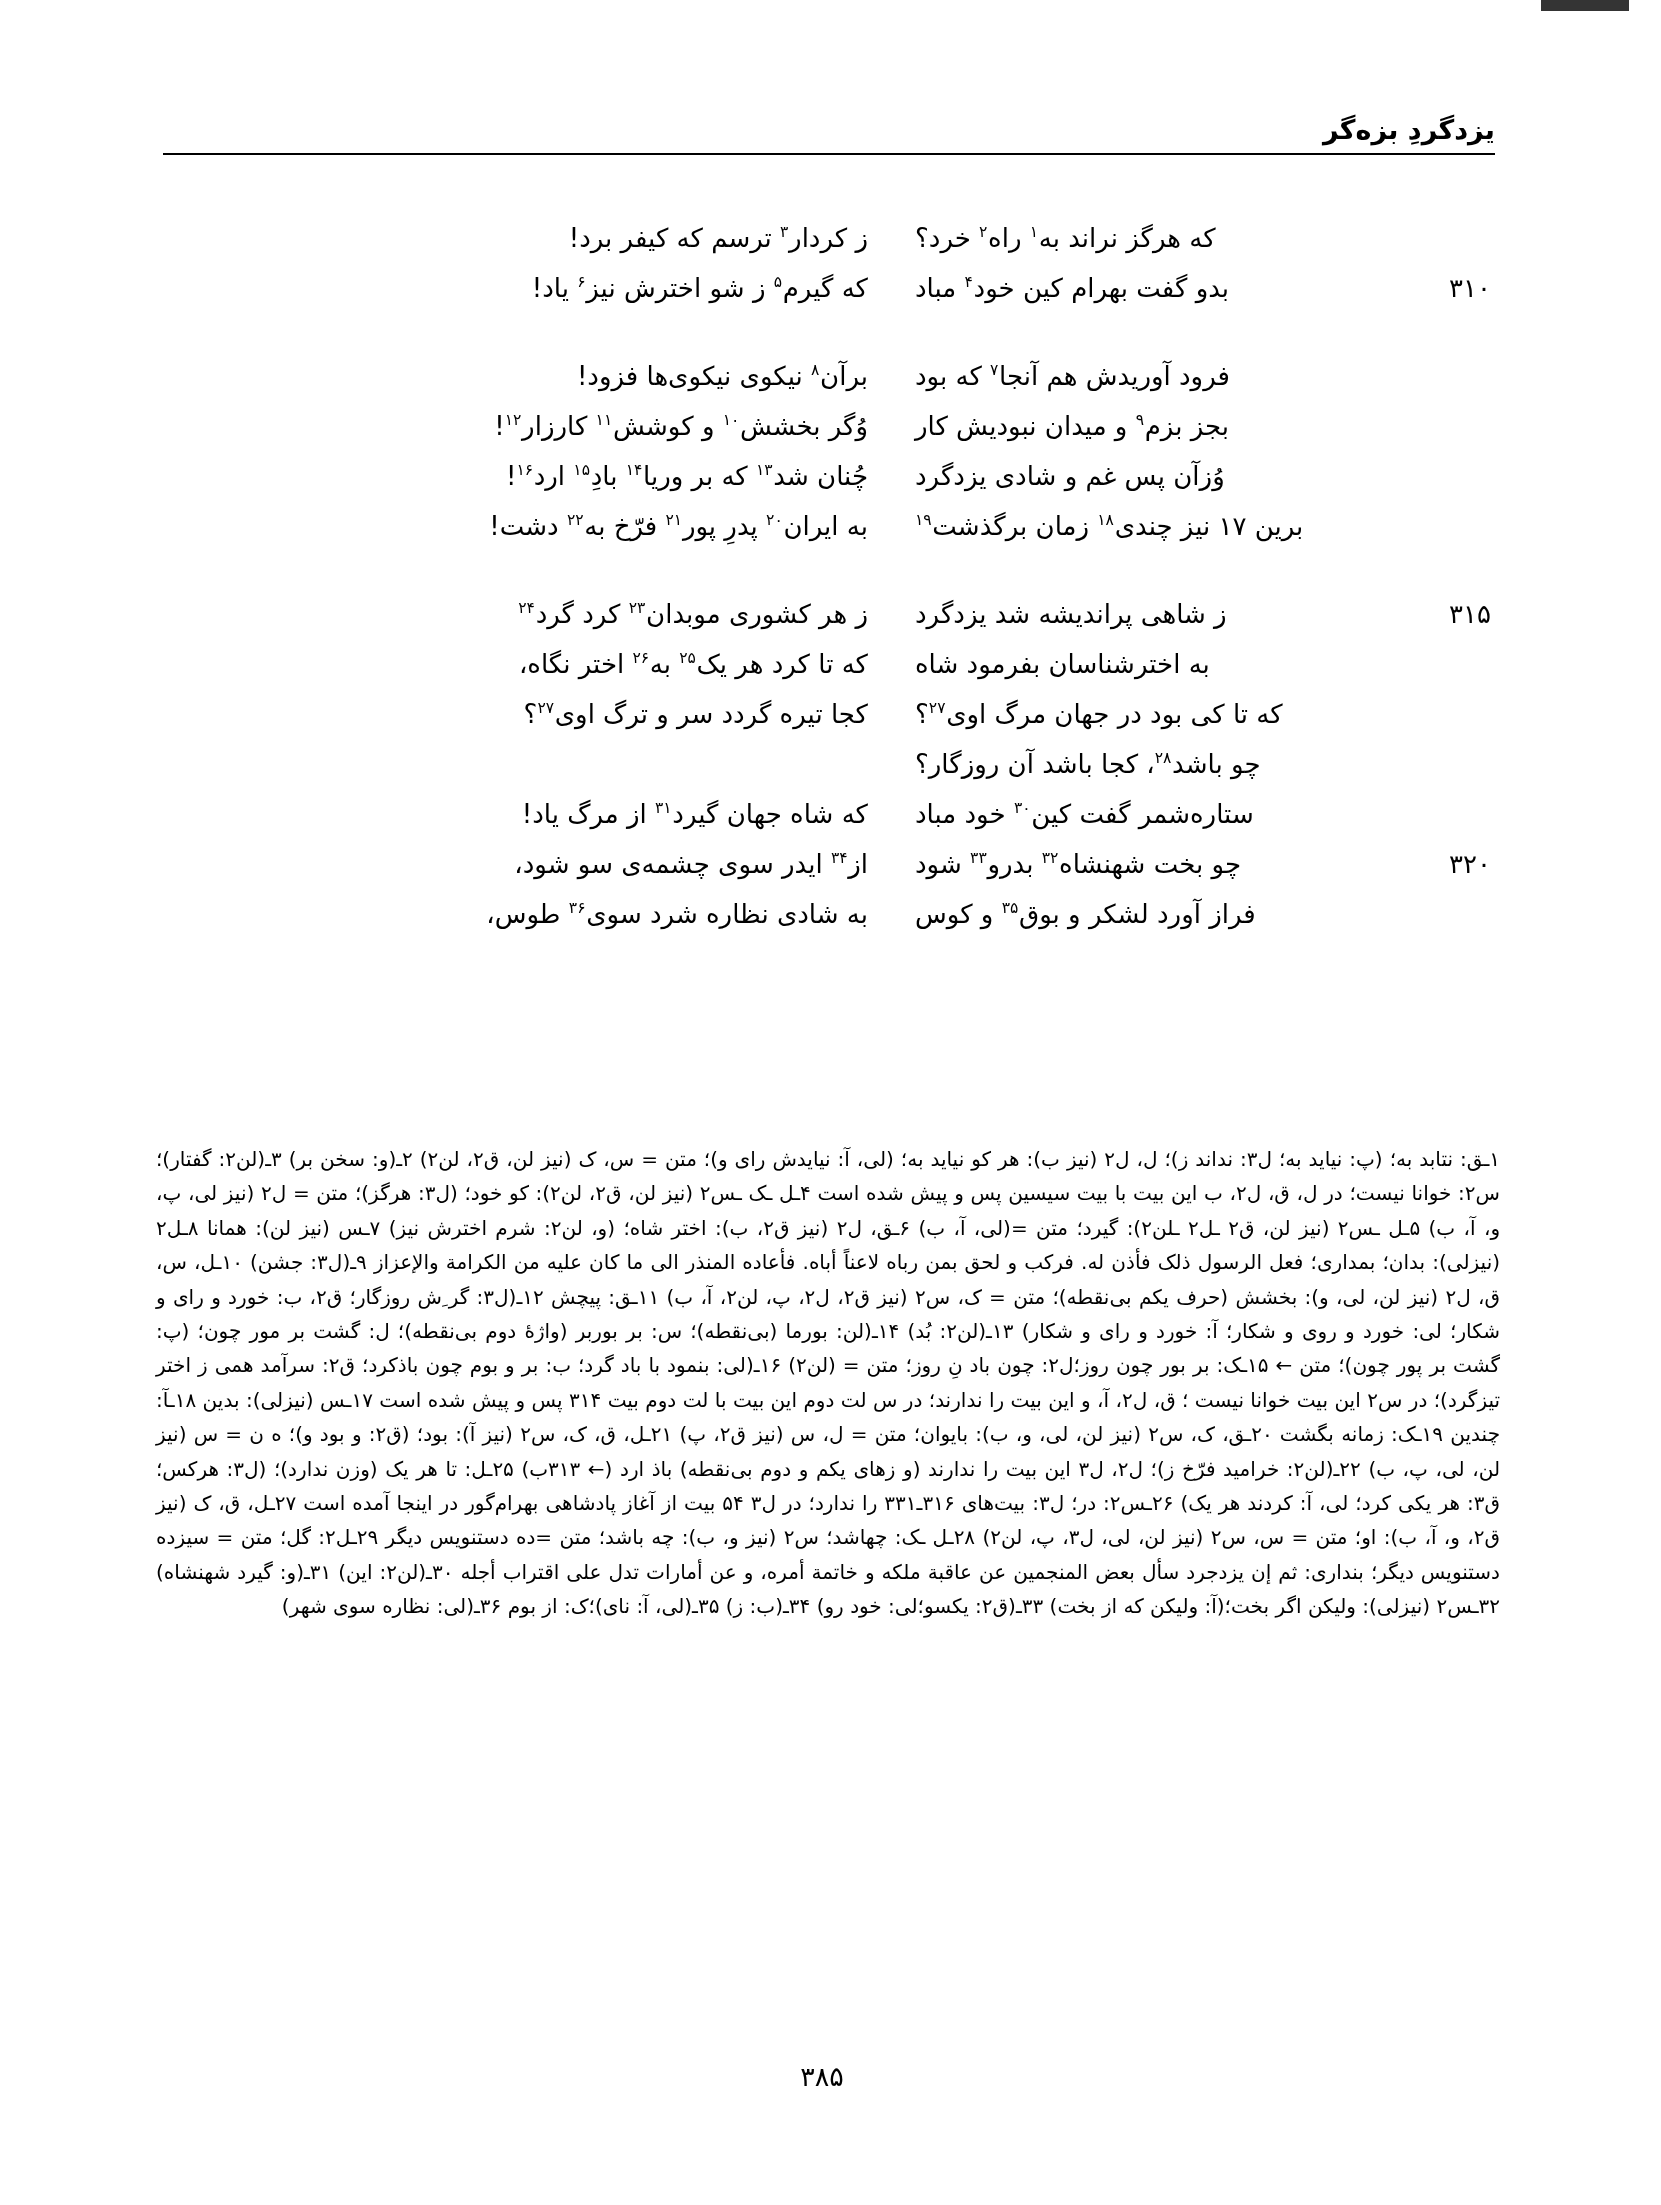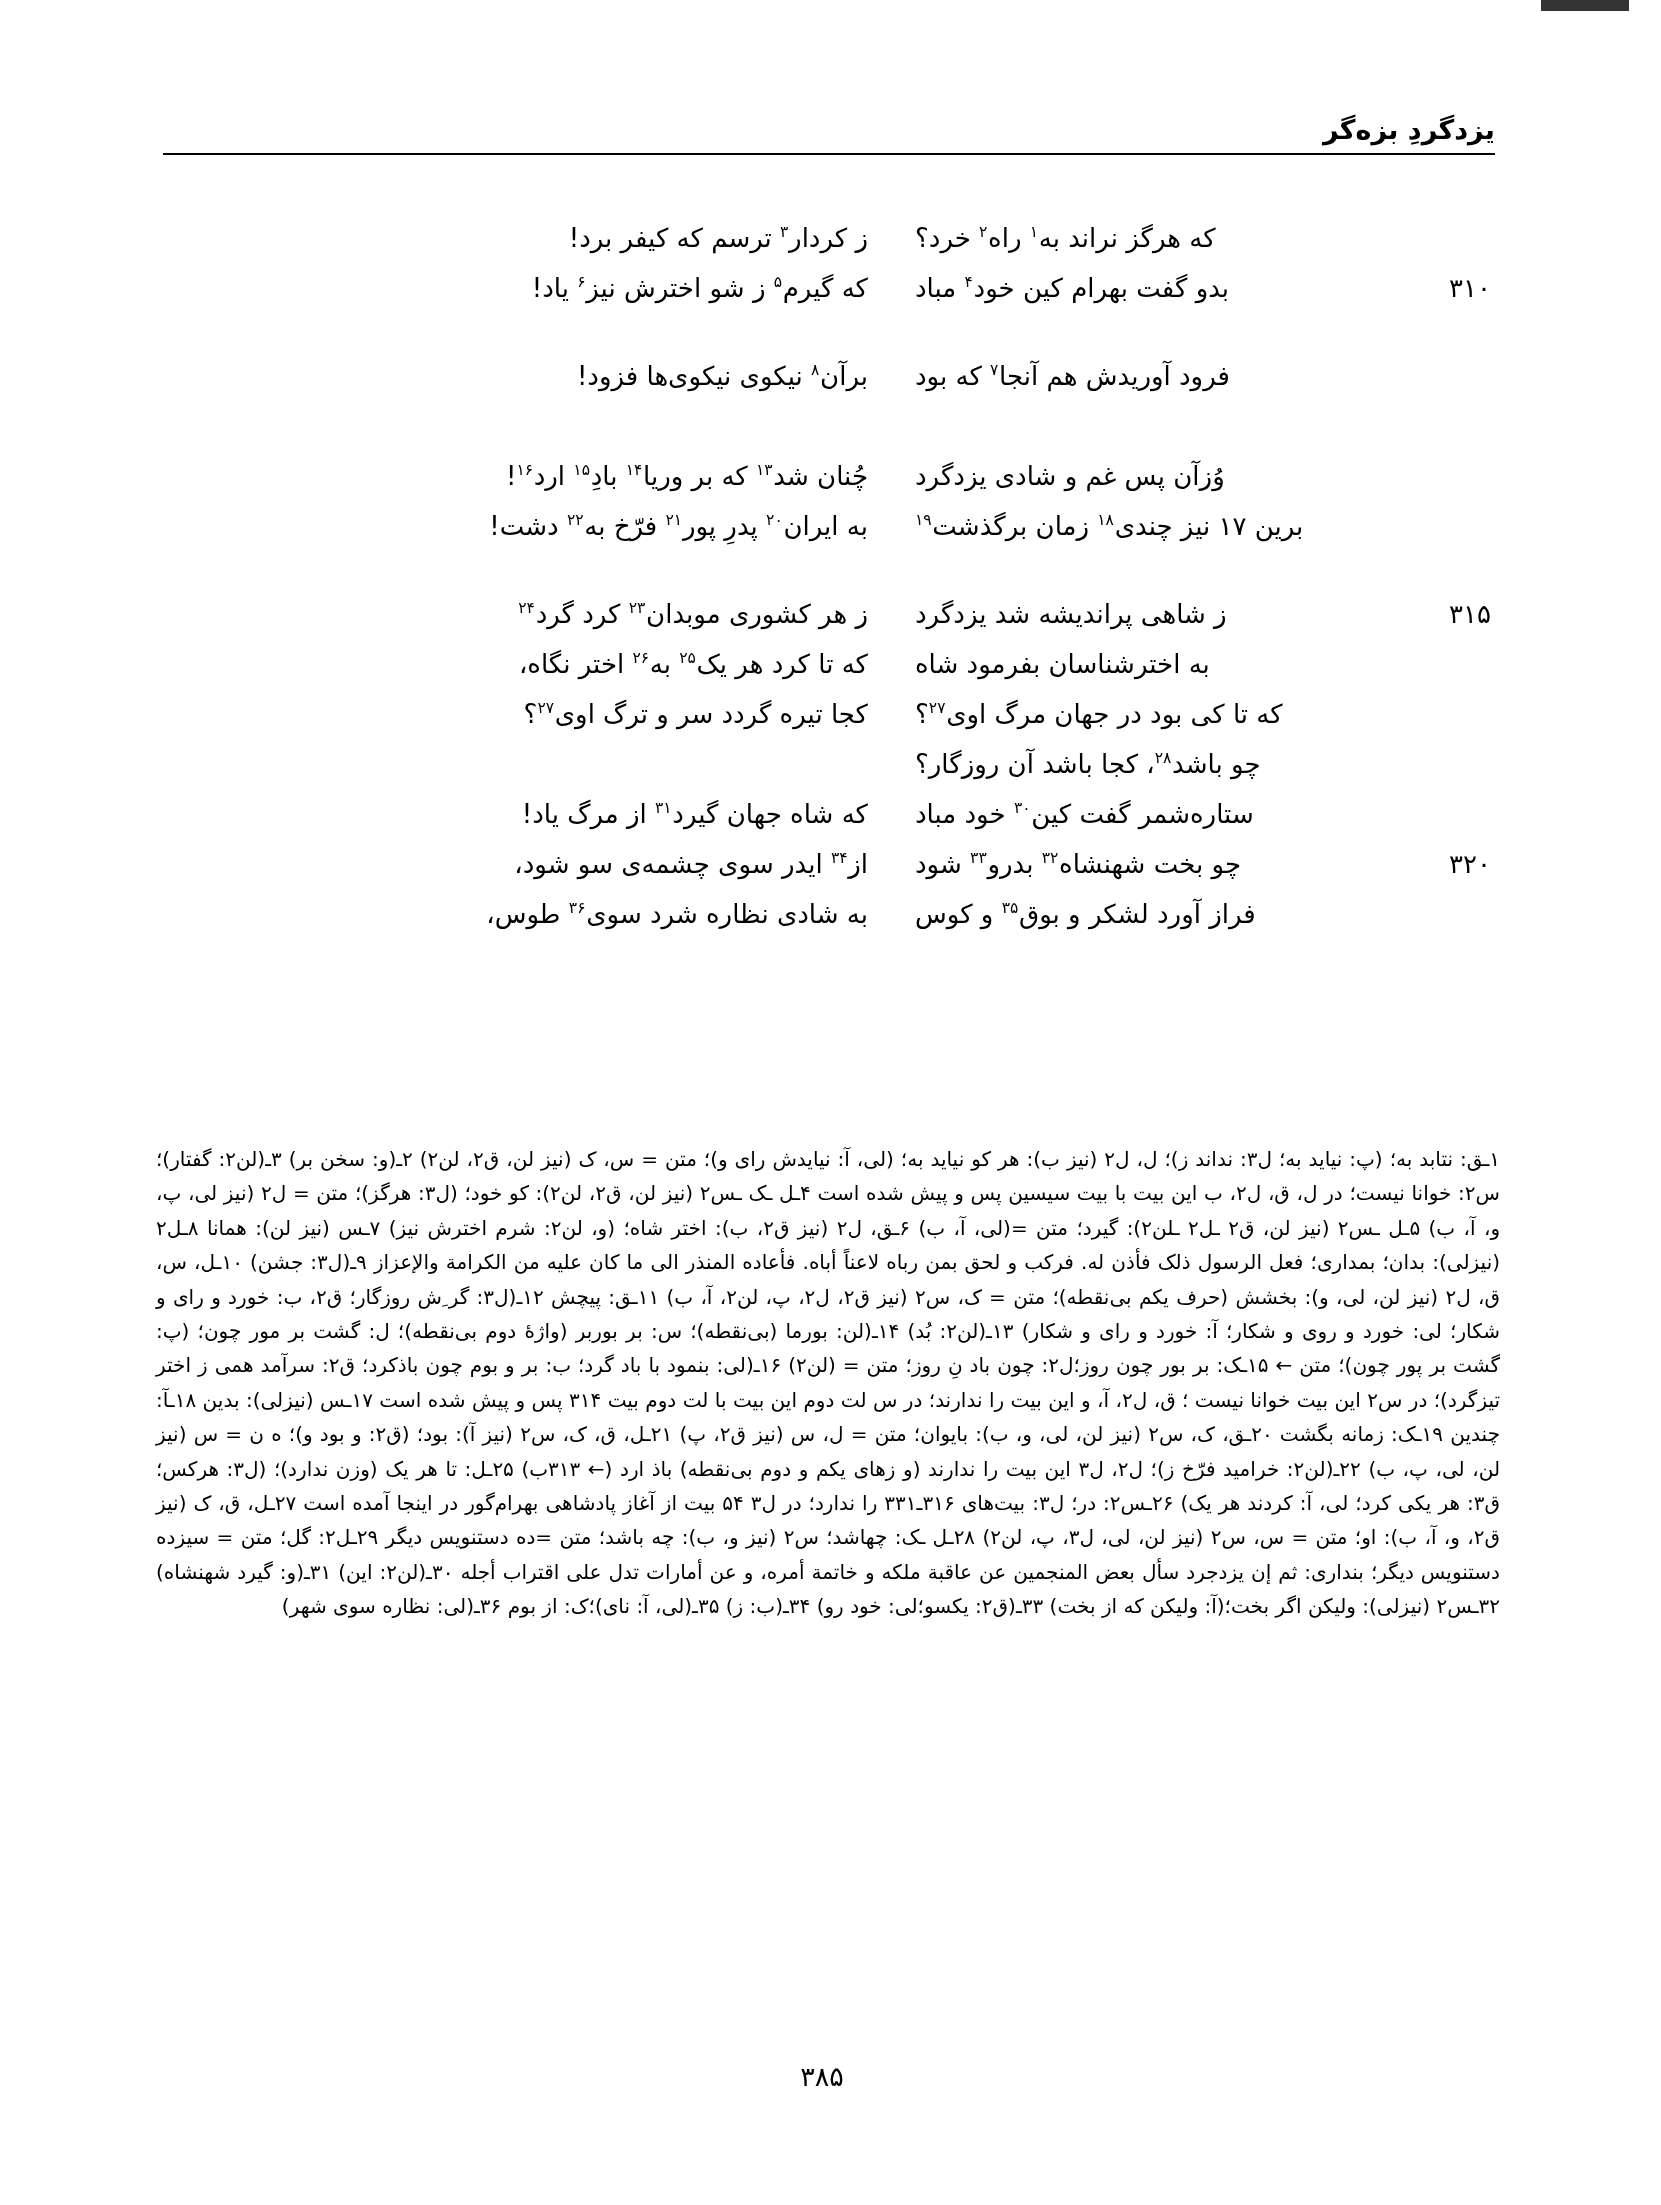--- a/index.html
+++ b/index.html
@@ -150,20 +150,22 @@
         </div>
       </div>
       <div class="stanza">
         <div class="couplet">
           <div class="num"></div>
           <div class="hemi hemi-a">فرود آوریدش هم آنجا<sup class="vn">۷</sup> که بود</div>
           <div class="hemi hemi-b">برآن<sup class="vn">۸</sup> نیکوی نیکوی‌ها فزود!</div>
         </div>
         <div class="couplet">
           <div class="num"></div>
+          <div class="hemi hemi-a">بجز بزم<sup class="vn">۹</sup> و میدان نبودیش کار</div>
+          <div class="hemi hemi-b">وُگر بخشش<sup class="vn">۱۰</sup> و کوشش<sup class="vn">۱۱</sup> کارزار<sup class="vn">۱۲</sup>!</div>
         </div>
         <div class="couplet">
           <div class="num"></div>
           <div class="hemi hemi-a">وُزآن پس غم و شادی یزدگرد</div>
           <div class="hemi hemi-b">چُنان شد<sup class="vn">۱۳</sup> که بر وریا<sup class="vn">۱۴</sup> بادِ<sup class="vn">۱۵</sup> ارد<sup class="vn">۱۶</sup>!</div>
         </div>
         <div class="couplet">
           <div class="num"></div>
           <div class="hemi hemi-a">برین ۱۷ نیز چندی<sup class="vn">۱۸</sup> زمان برگذشت<sup class="vn">۱۹</sup></div>
           <div class="hemi hemi-b">به ایران<sup class="vn">۲۰</sup> پدرِ پور<sup class="vn">۲۱</sup> فرّخ به<sup class="vn">۲۲</sup> دشت!</div>

